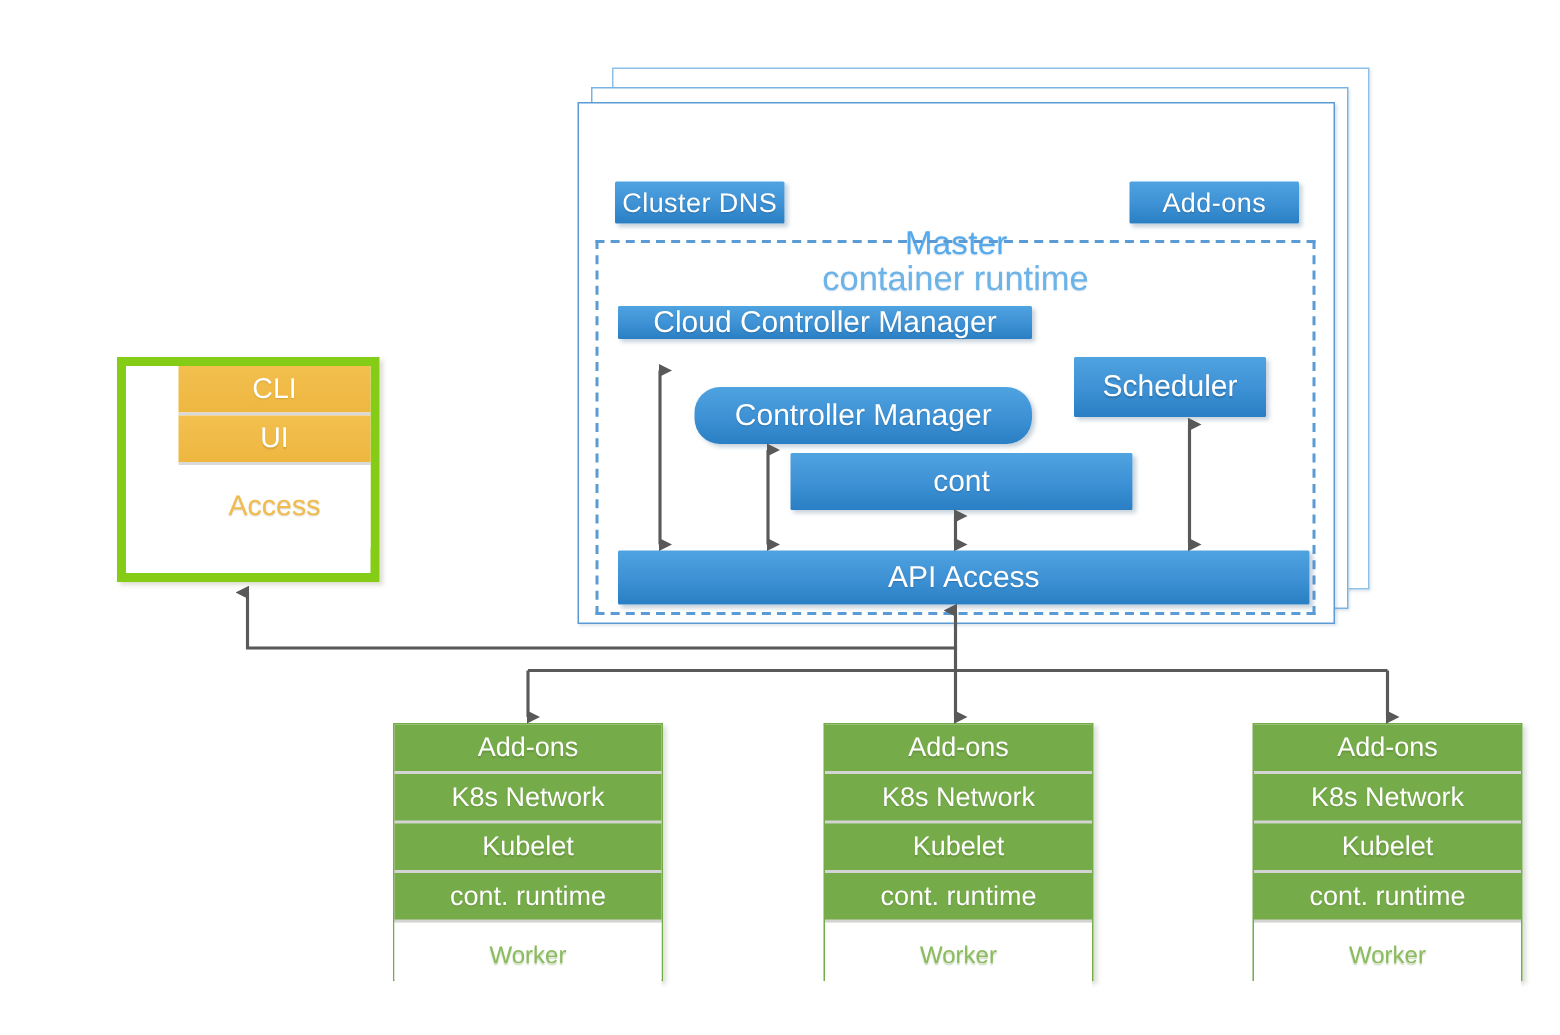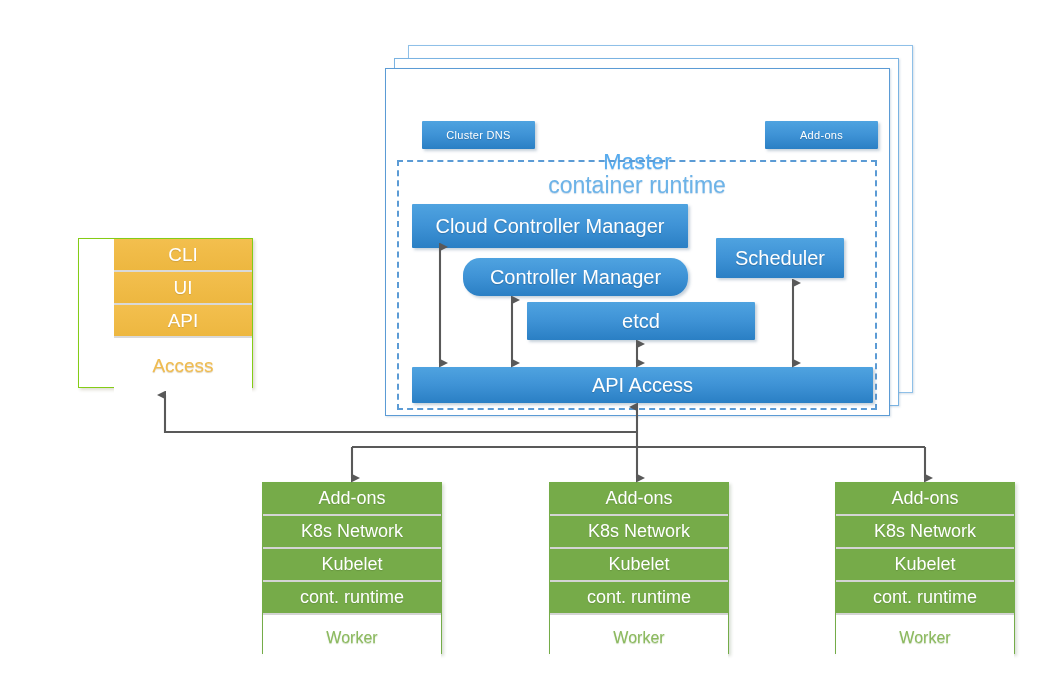--- a/index.html
+++ b/index.html
@@ -47,42 +47,42 @@
     background: linear-gradient(to bottom, #4fa3e0 0%, #3f93d6 48%, #2a7fc4 100%);
     color: #ffffff;
     display: flex;
     align-items: center;
     justify-content: center;
     text-shadow: 0 1px 1px rgba(0,0,0,.18);
     box-shadow: 2px 2px 3px rgba(90,120,150,.35);
     border-radius: 1px;
     white-space: nowrap;
   }
-  .blue-box.small { font-size: 11px; letter-spacing:.3px;margin-left:12px; }
+  .blue-box.small { font-size: 18px; letter-spacing:.3px; }
   .blue-box.big   { font-size: 20px; }
 
   
   .dashed-box {
     border: 2px dashed #5b9bd5;
     background: transparent;
   }
   .dashed-title {
     position: absolute;
     top: 10px;
     left: 0;
     right: 0;
     text-align: center;
     color: #6cb3e8;
     font-size: 23px;
     text-shadow: 0 1px 1px rgba(150,180,210,.5);
   }
 
   
   .access-wrap {
-    border: 1px solid #84cc16;
+    border: 6px solid #84cc16;
     background: #ffffff;
     box-shadow: 2px 2px 3px rgba(150,140,110,.30);
     padding-left: 35px;
   }
   .access-row {
     background: linear-gradient(to bottom,#f3bf4e 0%, #edb740 100%);
     color: #ffffff;
     display:flex; align-items:center; justify-content:center;
     font-size: 19px;
     text-shadow: 0 1px 1px rgba(0,0,0,.12);
@@ -136,34 +136,33 @@
   </div>
 
   <div class="abs blue-box small" style="left:410px; top:121px; width:113px; height:28px;">Cluster DNS</div>
 
   <div class="abs blue-box small" style="left:753px; top:121px; width:113px; height:28px;">Add-ons</div>
 
   <div class="abs dashed-box" style="left:397px; top:160px; width:480px; height:250px;">
     <div class="dashed-title">container runtime</div>
   </div>
 
-  <div class="abs blue-box big" style="left:412px; top:204px; width:276px; height:44px;">Cloud Controller Manager</div>
+  <div class="abs blue-box big" style="left:412px; top:204px; width:276px; height:22px;">Cloud Controller Manager</div>
 
   <div class="abs blue-box big" style="left:463px; top:258px; width:225px; height:38px;border-radius:17px;">Controller Manager</div>
 
-  <div class="abs blue-box big" style="left:527px; top:302px; width:228px; height:38px;">etcd</div>
+  <div class="abs blue-box big" style="left:527px; top:302px; width:228px; height:38px;">cont</div>
 
   <div class="abs blue-box big" style="left:716px; top:238px; width:128px; height:40px;">Scheduler</div>
 
   <div class="abs blue-box big" style="left:412px; top:367px; width:461px; height:36px;">API Access</div>
 
   <div class="abs access-wrap" style="left:78px; top:238px; width:175px; height:150px;">
     <div class="access-row" style="height:31px;">CLI</div>
     <div class="access-row" style="height:31px;">UI</div>
-    <div class="access-row" style="height:31px;">API</div>
     <div class="access-foot" style="height:55px;">Access</div>
   </div>
 
   <div class="abs worker-wrap" style="left:262px; top:482px; width:180px; height:172px;">
     <div class="worker-row" style="height:31px;">Add-ons</div>
     <div class="worker-row" style="height:31px;">K8s Network</div>
     <div class="worker-row" style="height:31px;">Kubelet</div>
     <div class="worker-row" style="height:31px;">cont. runtime</div>
     <div class="worker-foot" style="height:46px;">Worker</div>
   </div>

